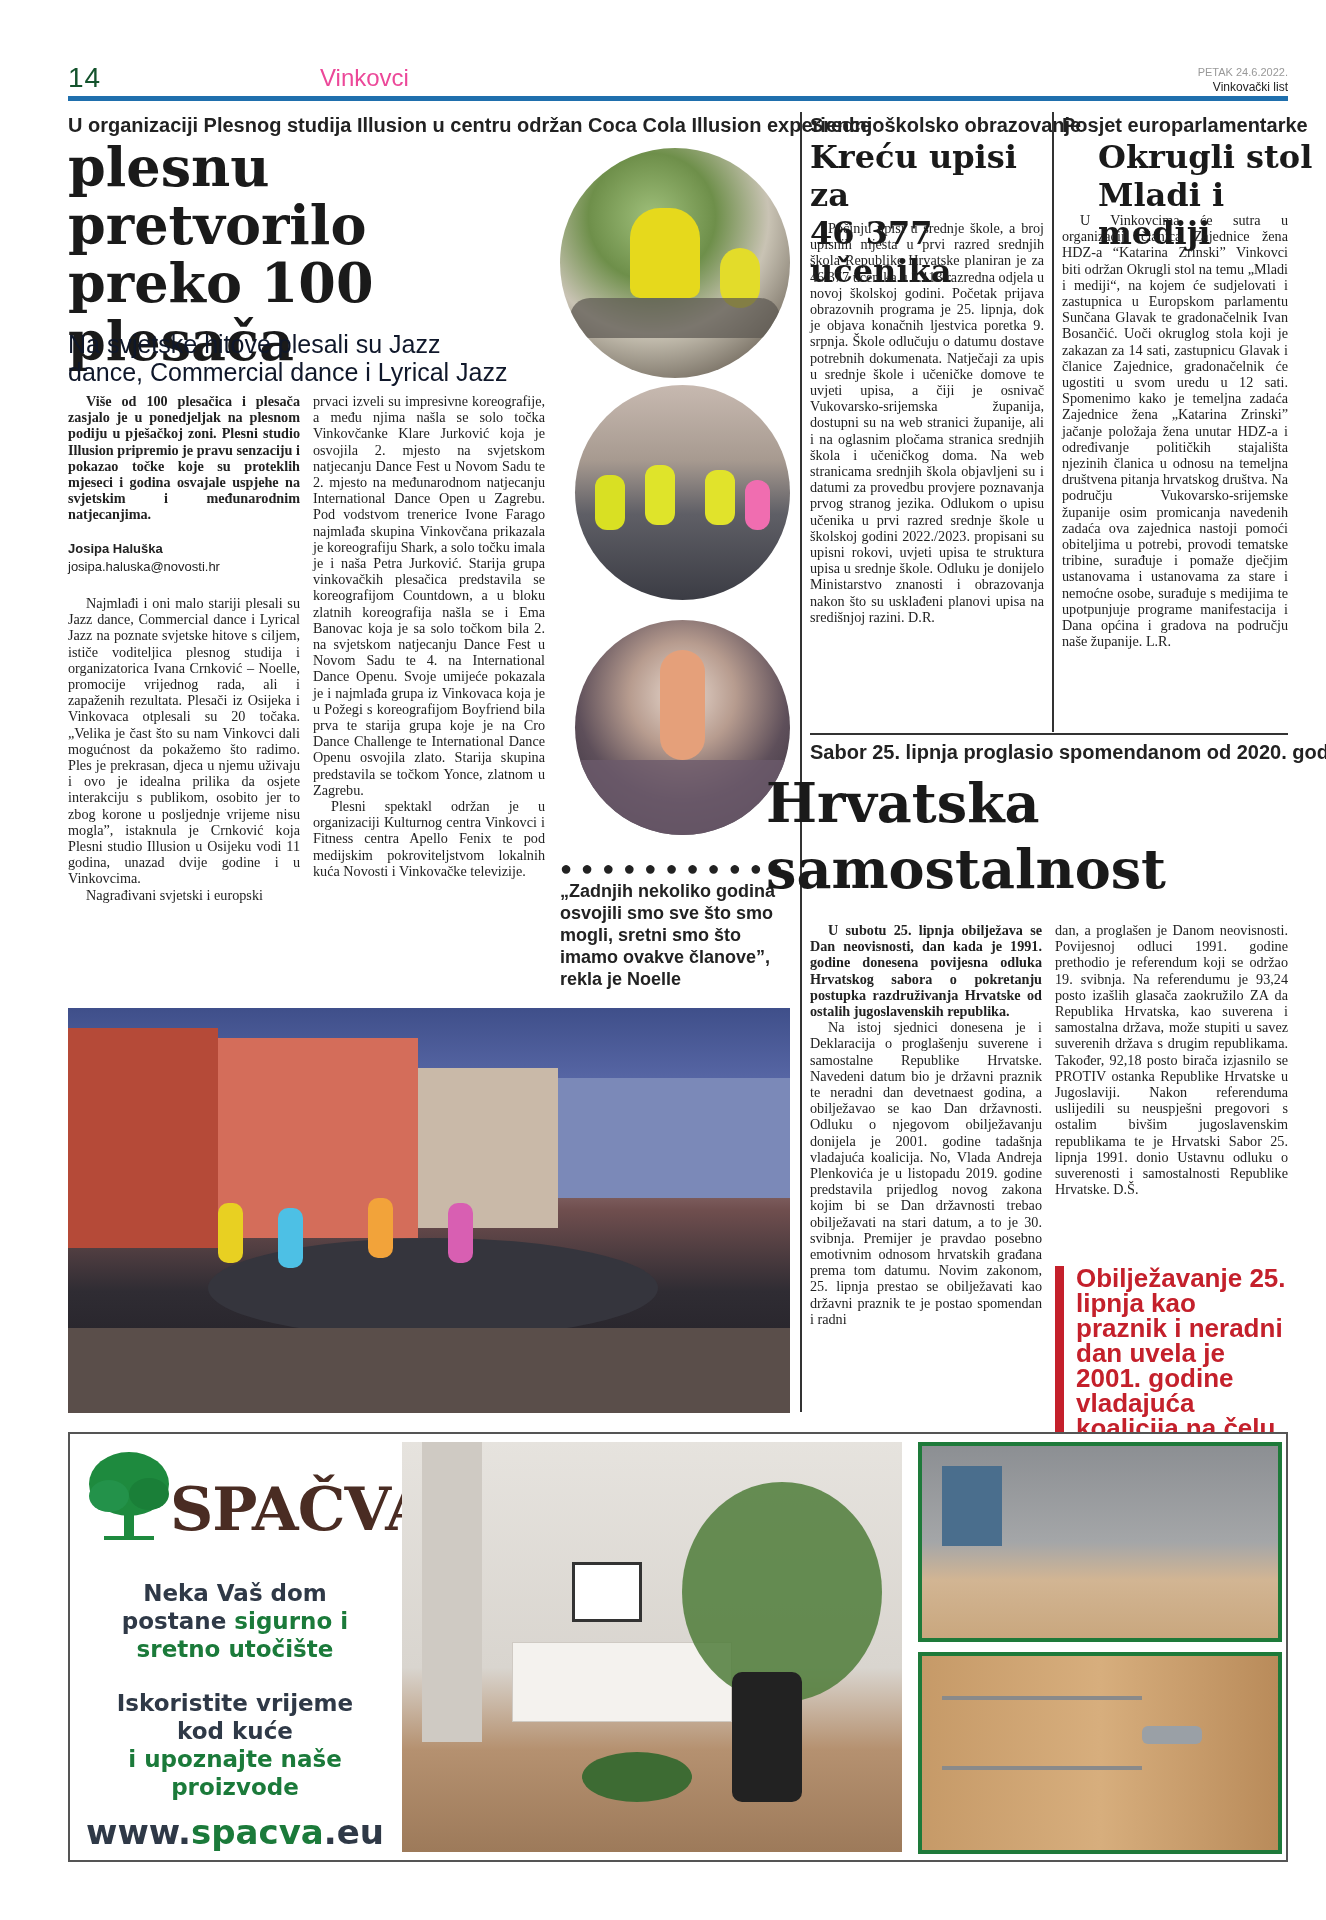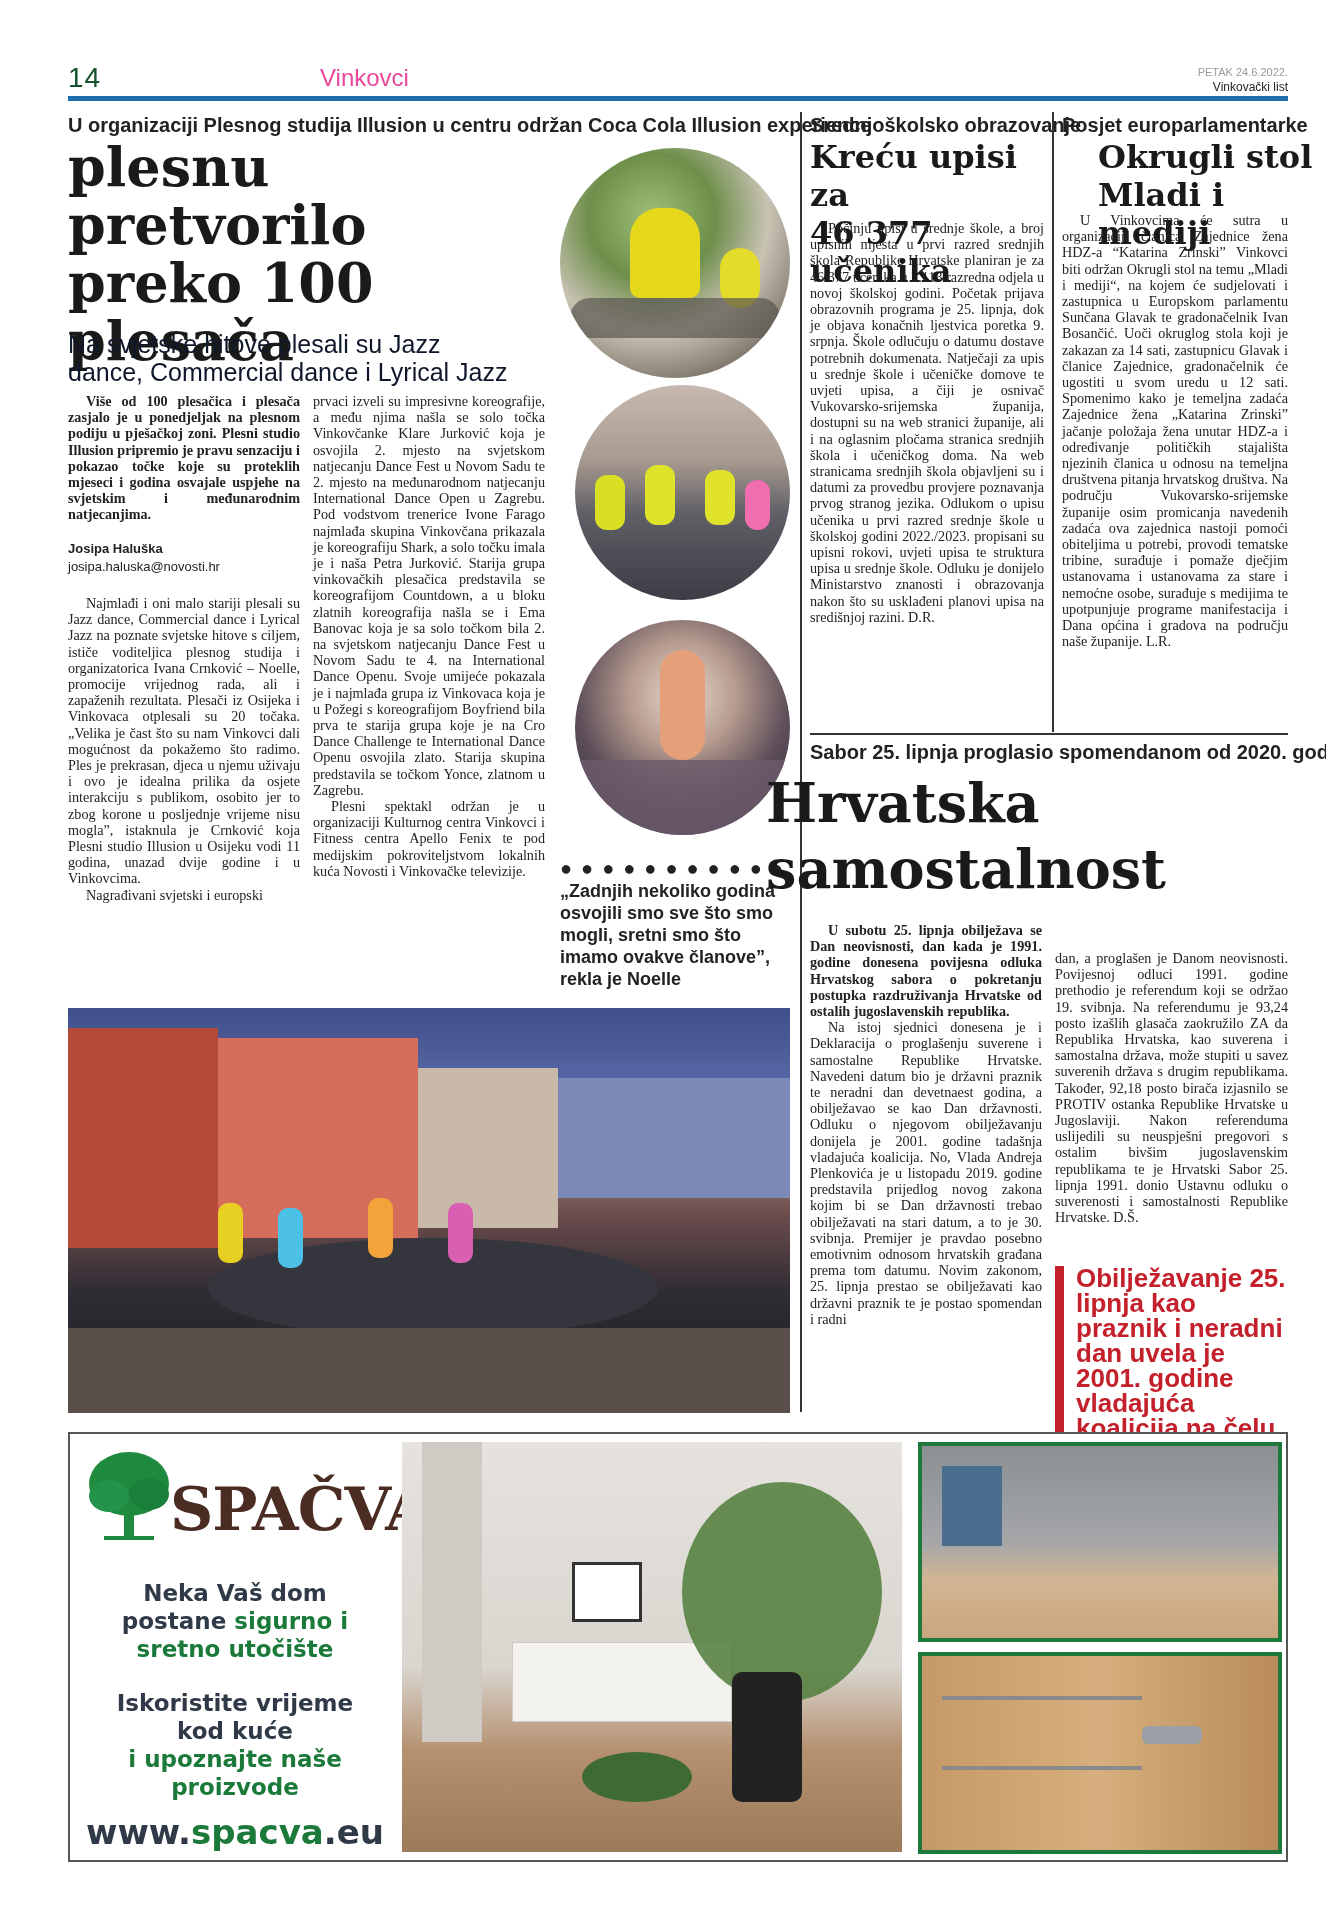--- a/index.html
+++ b/index.html
@@ -135,21 +135,21 @@
 <div class="abs kicker" style="left:810px;top:741px;">Sabor 25. lipnja proglasio spomendanom od 2020. godine</div>
 <div class="abs headline" style="left:766px;top:770px;width:480px;font-size:54px;line-height:66px;">
   <div>Hrvatska</div>
   <div>samostalnost</div>
 </div>
 
 <div class="abs body-text" style="left:810px;top:922px;width:232px;">
   <p class="lead">U subotu 25. lipnja obilježava se Dan neovisnosti, dan kada je 1991. godine donesena povijesna odluka Hrvatskog sabora o pokretanju postupka razdruživanja Hrvatske od ostalih jugoslavenskih republika.</p>
   <p>Na istoj sjednici donesena je i Deklaracija o proglašenju suverene i samostalne Republike Hrvatske. Navedeni datum bio je državni praznik te neradni dan devetnaest godina, a obilježavao se kao Dan državnosti. Odluku o njegovom obilježavanju donijela je 2001. godine tadašnja vladajuća koalicija. No, Vlada Andreja Plenkovića je u listopadu 2019. godine predstavila prijedlog novog zakona kojim bi se Dan državnosti trebao obilježavati na stari datum, a to je 30. svibnja. Premijer je pravdao posebno emotivnim odnosom hrvatskih građana prema tom datumu. Novim zakonom, 25. lipnja prestao se obilježavati kao državni praznik te je postao spomendan i radni</p>
 </div>
-<div class="abs body-text" style="left:1055px;top:922px;width:233px;margin-top:28px;">
+<div class="abs body-text" style="left:1055px;top:922px;width:233px;">
   <p style="text-indent:0;">dan, a proglašen je Danom neovisnosti. Povijesnoj odluci 1991. godine prethodio je referendum koji se održao 19. svibnja. Na referendumu je 93,24 posto izašlih glasača zaokružilo ZA da Republika Hrvatska, kao suverena i samostalna država, može stupiti u savez suverenih država s drugim republikama. Također, 92,18 posto birača izjasnilo se PROTIV ostanka Republike Hrvatske u Jugoslaviji. Nakon referenduma uslijedili su neuspješni pregovori s ostalim bivšim jugoslavenskim republikama te je Hrvatski Sabor 25. lipnja 1991. donio Ustavnu odluku o suverenosti i samostalnosti Republike Hrvatske. D.Š.</p>
 </div>
 <div class="abs pullquote" style="left:1055px;top:1266px;width:233px;">Obilježavanje 25. lipnja kao praznik i neradni dan uvela je 2001. godine vladajuća koalicija na čelu sa SDP-om</div>
 
 <div class="abs ad-frame">
 
   <div style="position:absolute;left:0;top:0;width:330px;height:426px;">
     <div style="position:absolute;left:14px;top:12px;width:90px;height:100px;">
       <svg width="90" height="100" viewBox="0 0 90 100">
         <ellipse cx="45" cy="38" rx="40" ry="32" fill="#1e8a3e"></ellipse>

